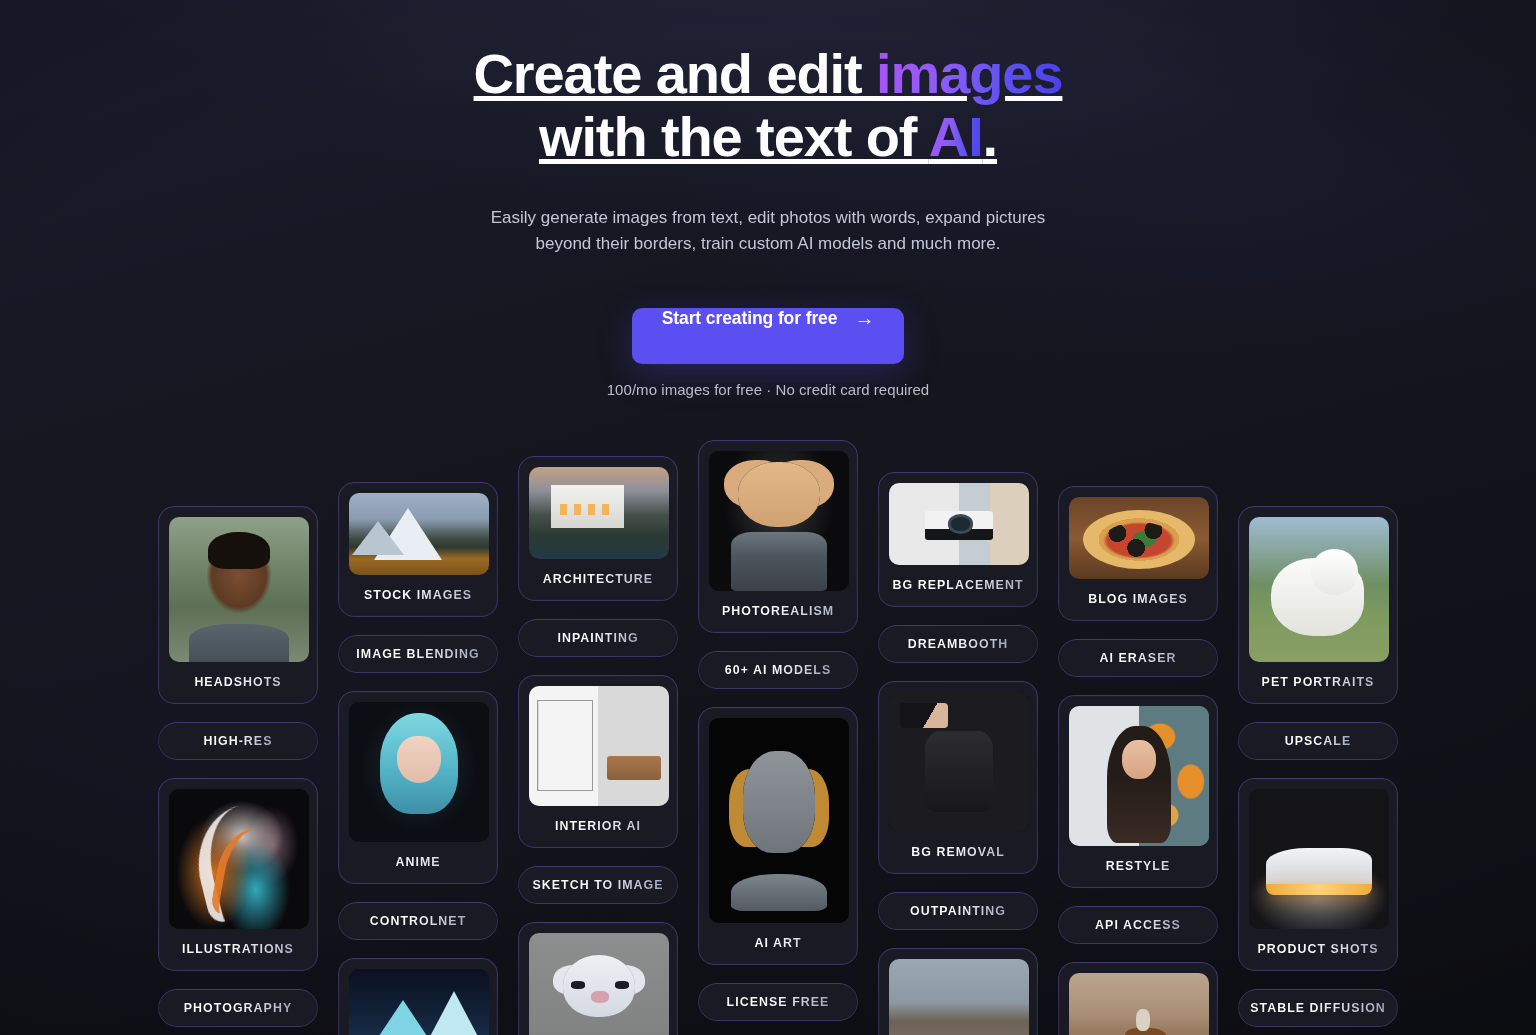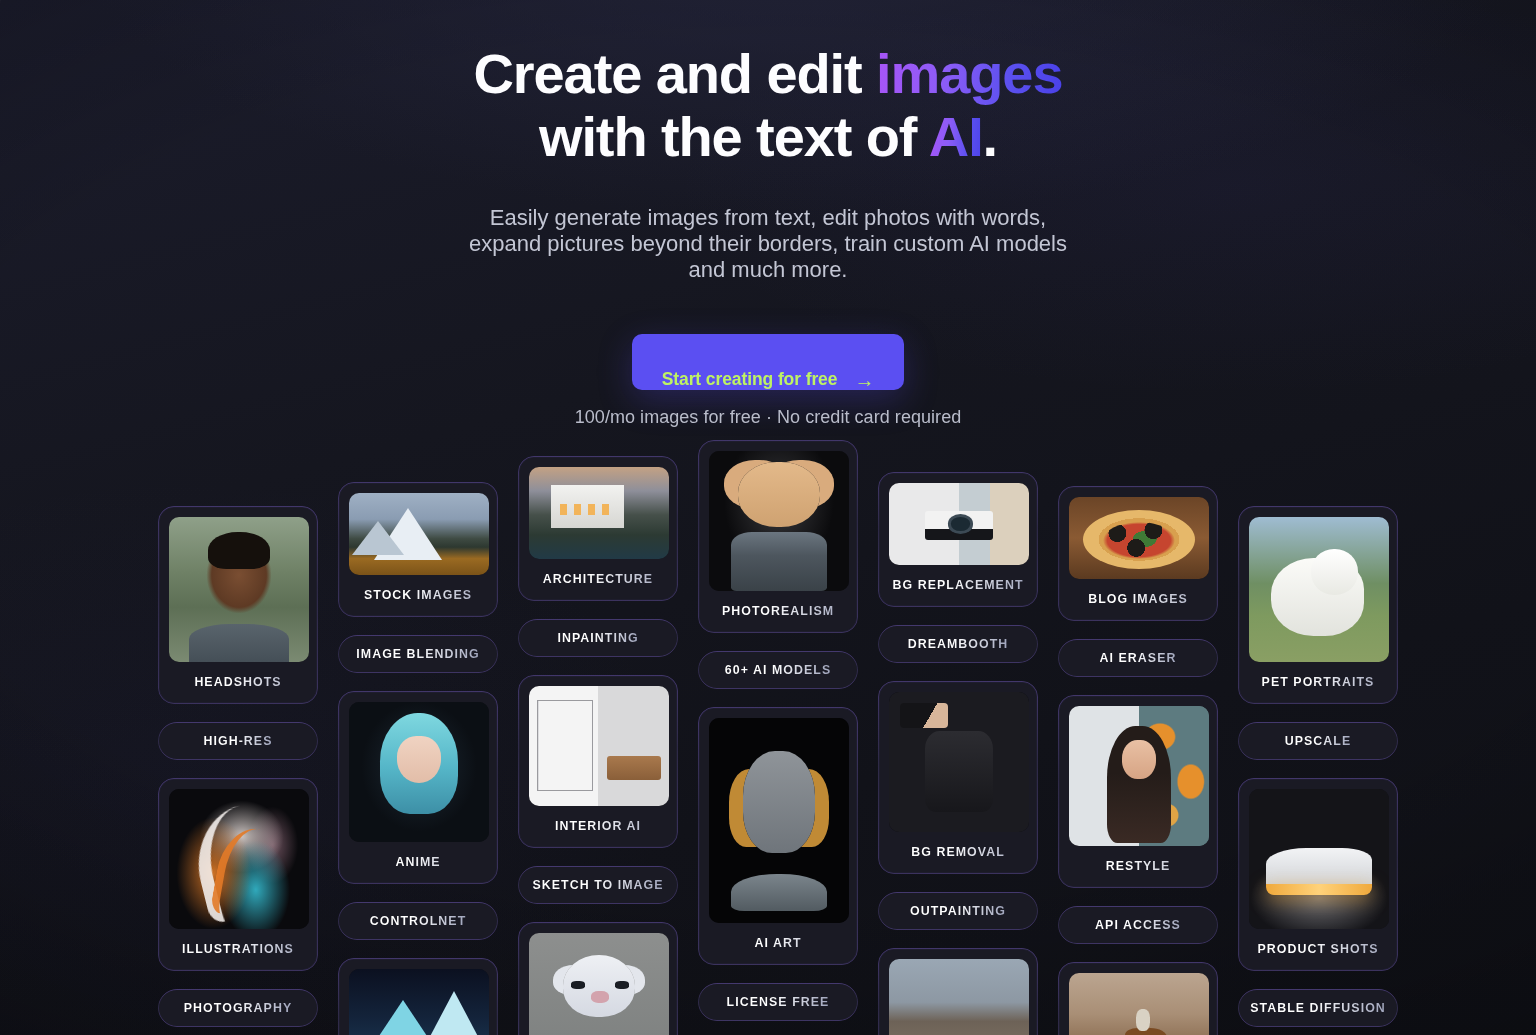--- a/index.html
+++ b/index.html
@@ -49,62 +49,63 @@
 
   
   .hero { text-align: center; padding-top: 44px; }
 
   .headline {
     font-size: 56px;
     line-height: 60px;
     font-weight: 700;
     letter-spacing: -1.1px;
     color: #fdfdff;
+    text-decoration: underline;
   }
   .headline .grad {
     background: linear-gradient(95deg, #a855f7 0%, #8b5cf6 38%, #5b50ef 72%, #4a41e8 100%);
     -webkit-background-clip: text;
     background-clip: text;
     color: transparent;
   }
   .headline-line2 { margin-top: 3px; }
 
   .subhead {
     margin: 38px auto 0;
     width: 600px;
-    font-size: 22px;
+    font-size: 17px;
     line-height: 26px;
     color: #c3c6d4;
     font-weight: 400;
   }
 
   .cta-wrap { margin-top: 51px; }
 
   .cta-button {
     display: inline-flex;
-    align-items: flex-end;
+    align-items: flex-start;
     gap: 17px;
     background: #5b4ff2;
     border: none;
     border-radius: 10px;
     height: 56px;
     padding: 0 30px;
-    color: #bef264;
+    color: #ffffff;
     font-size: 17.5px;
     font-weight: 700;
     font-family: "Liberation Sans", sans-serif;
     cursor: pointer;
     letter-spacing: -0.1px;
     box-shadow: 0 10px 34px rgba(91,79,242,0.26);
   }
   .cta-arrow { font-size: 20px; line-height: 1; font-weight: 400; }
 
   .cta-note {
     margin-top: 17px;
-    font-size: 18px;
+    font-size: 15px;
     color: #b9bcca;
     letter-spacing: 0.05px;
   }
 
   
   .grid {
     position: absolute;
     top: 440px;
     left: 158px;
     width: 1240px;

